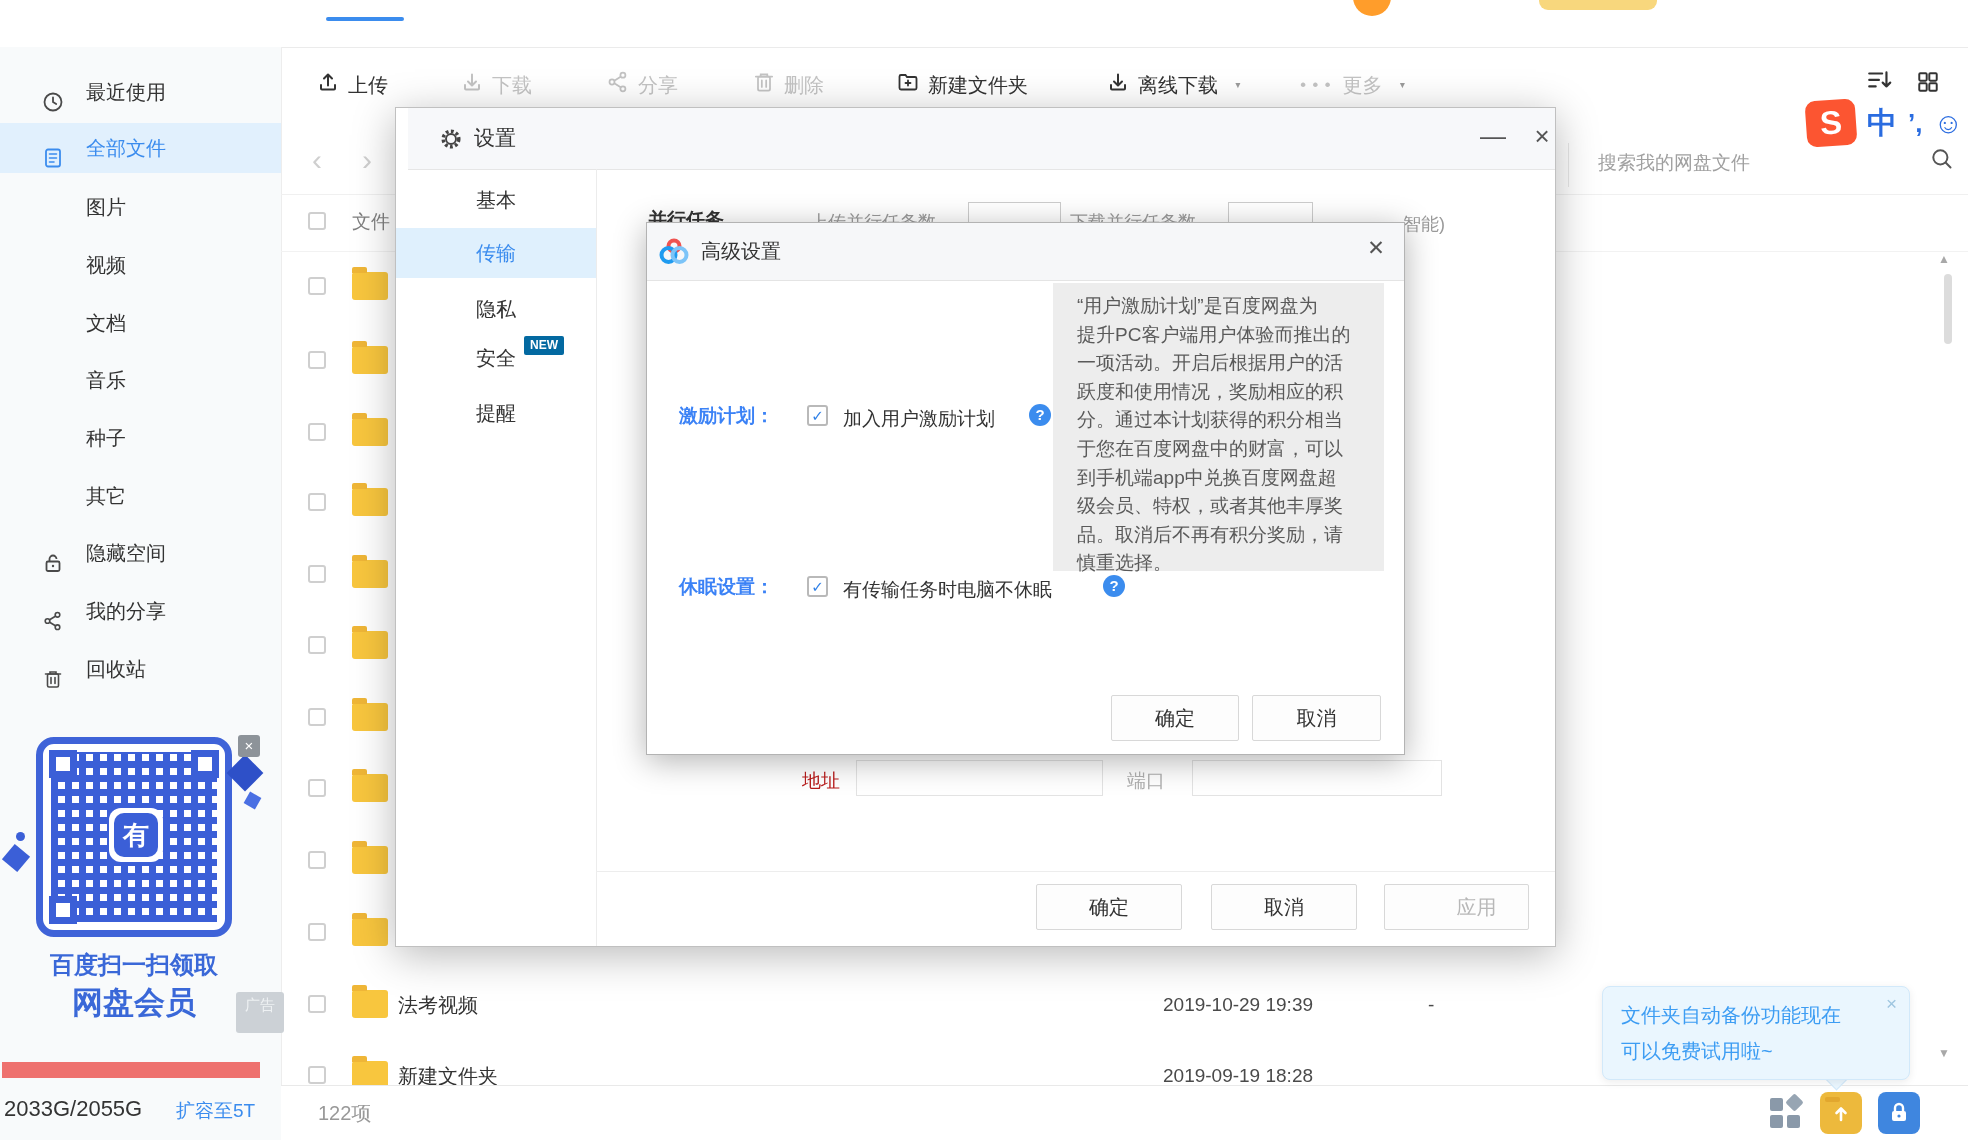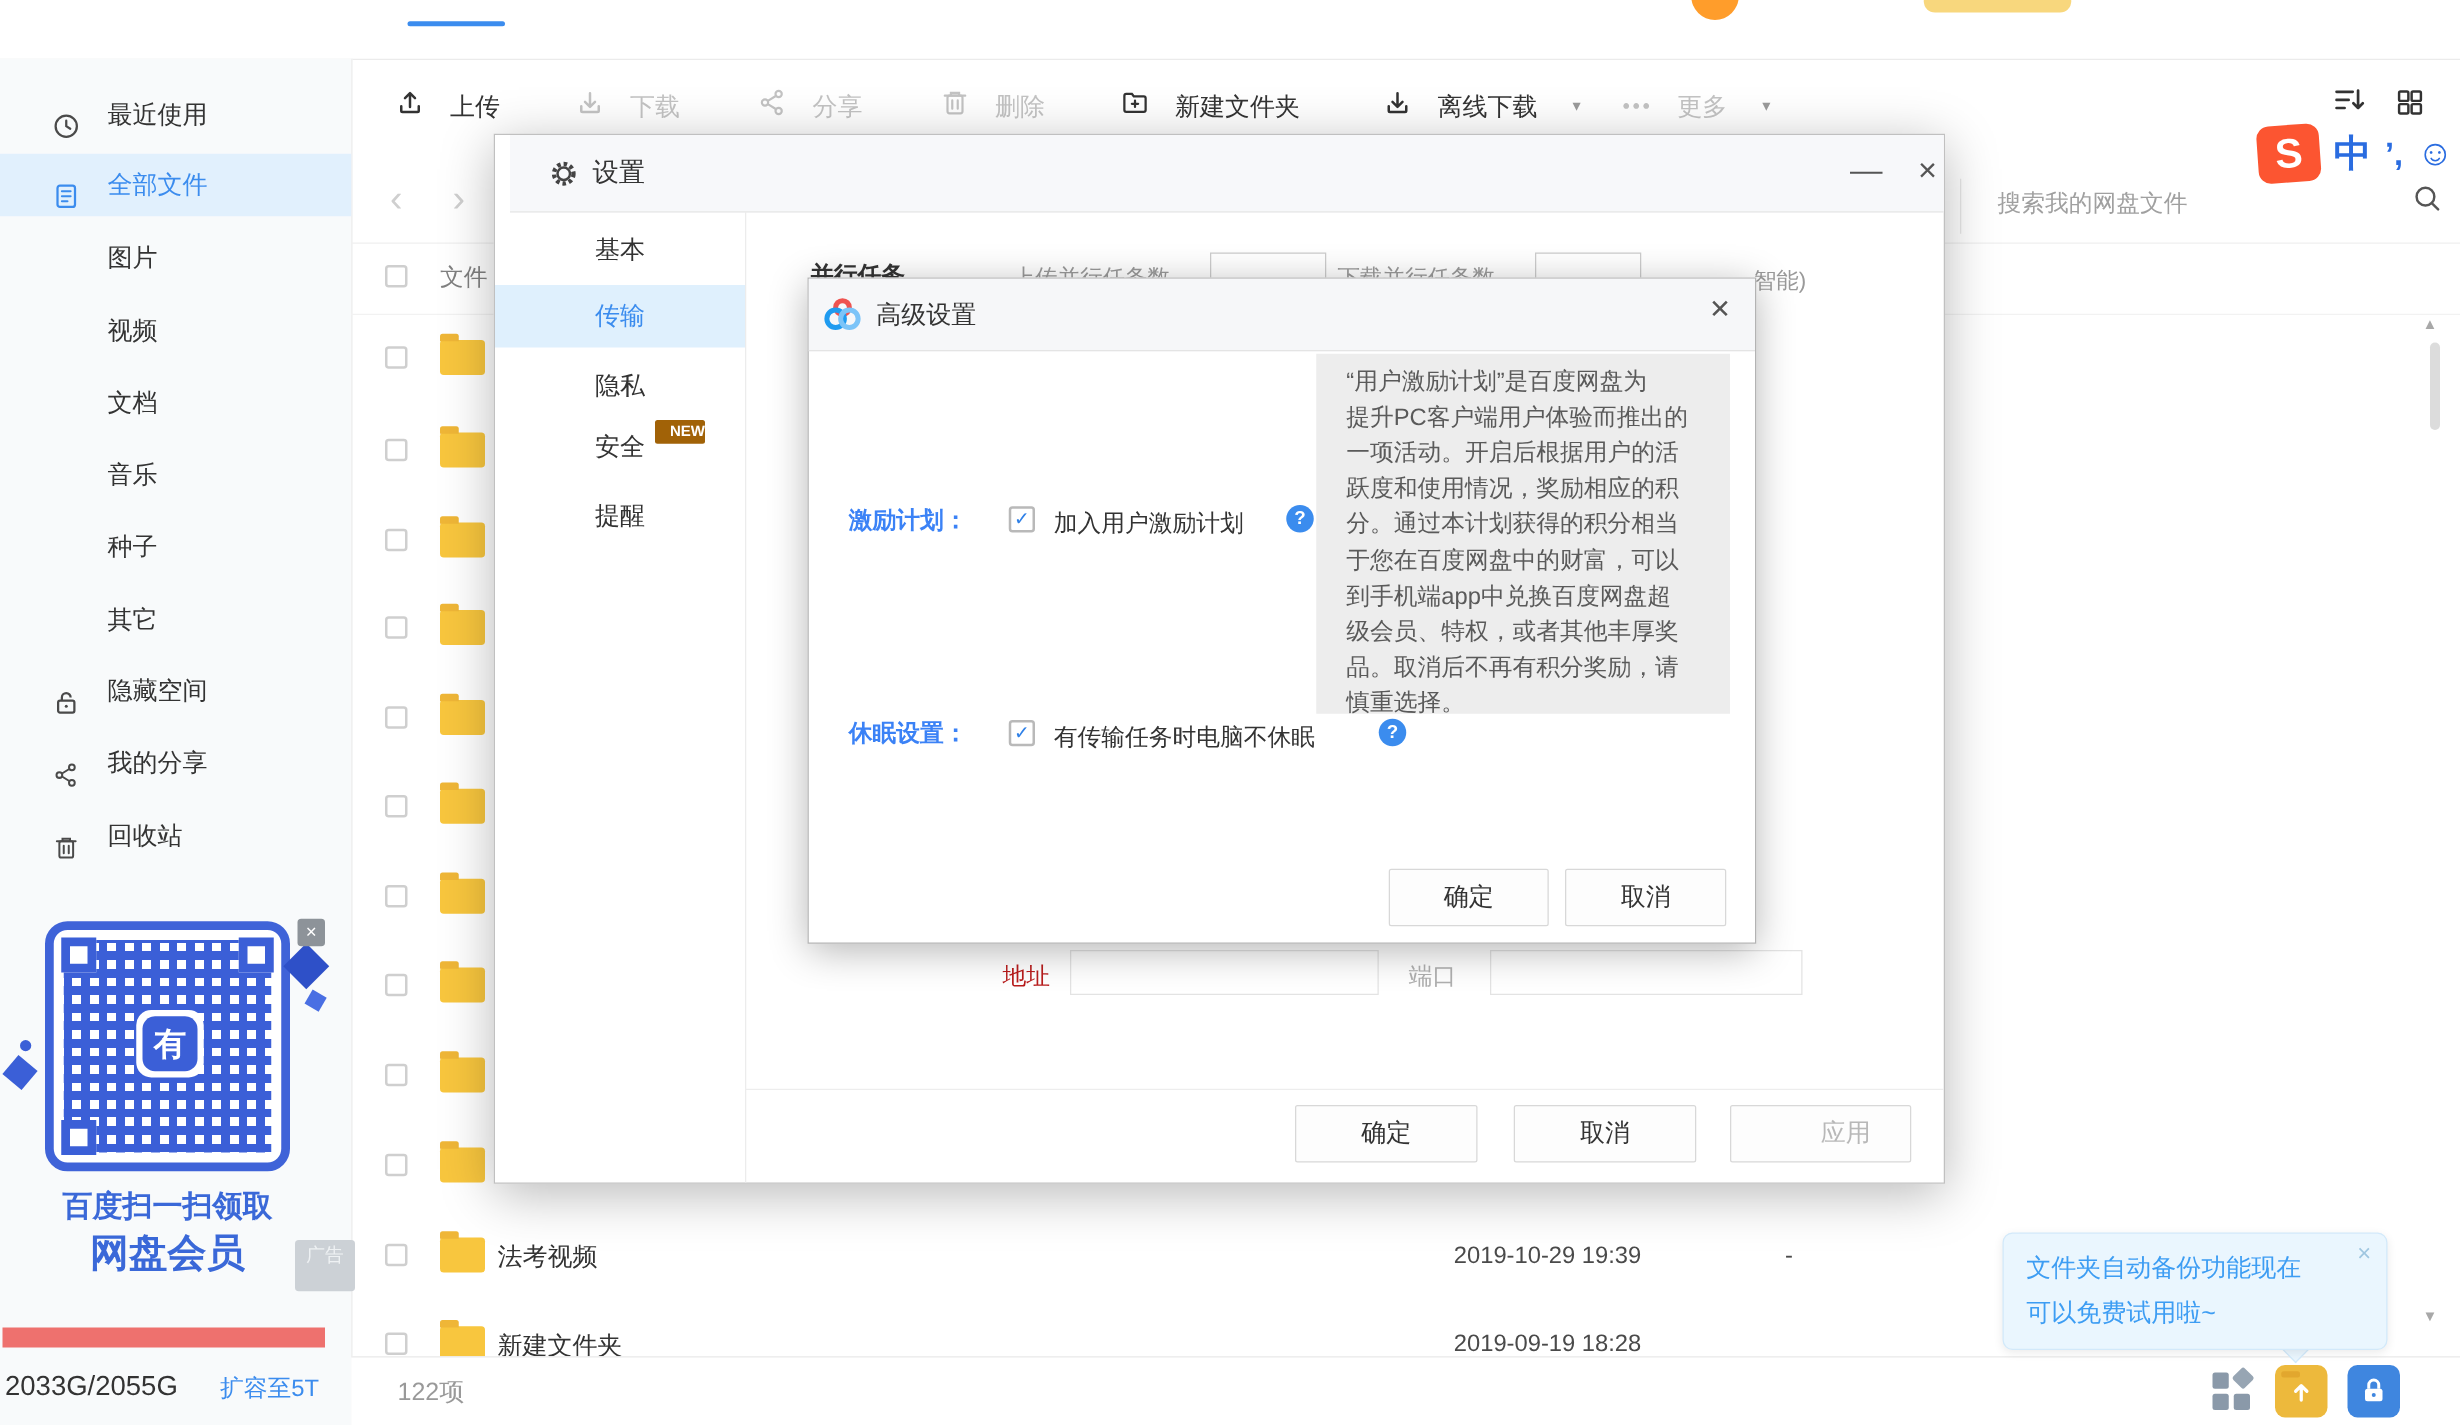--- a/index.html
+++ b/index.html
@@ -31,21 +31,21 @@
   #promo-close{left:238px;top:735px;width:22px;height:22px;background:#8d9399;color:#fff;border-radius:3px;
     text-align:center;line-height:22px;font-size:15px;cursor:pointer;}
   #promo-line1{left:36px;top:949px;width:196px;text-align:center;font-size:24px;font-weight:bold;color:#3a68d8;}
   #promo-line2{left:36px;top:982px;width:196px;text-align:center;font-size:31px;font-weight:bold;color:#3a68d8;}
   #ad-badge{left:236px;top:992px;width:48px;height:41px;background:#ccd1d6;color:#eef1f3;font-size:15px;
     text-align:center;line-height:25px;border-radius:3px;}
   #storage-bar{left:2px;top:1062px;width:258px;height:16px;background:#ee716e;}
   #storage-usage{left:4px;top:1096px;font-size:22px;color:#333;}
   #storage-upgrade{left:176px;top:1098px;font-size:19px;color:#3b8cee;cursor:pointer;}
   
-  .tb{position:absolute;top:70px;height:30px;display:flex;align-items:center;gap:20px;font-size:20px;cursor:pointer;}
+  .tb{position:absolute;top:70px;height:30px;display:flex;align-items:center;gap:8px;font-size:20px;cursor:pointer;font-family:Liberation Mono, monospace;}
   .tb.dis{color:#c3c3c3;}
   .tb.en{color:#333;}
   .caret{font-size:13px;color:#9b9b9b;margin-left:8px;}
   .dots{font-size:17px;letter-spacing:2px;}
   
   .navarrow{position:absolute;top:143px;font-size:30px;color:#cfcfcf;cursor:pointer;}
   #hline1{left:281px;top:194px;width:1687px;height:1px;background:#f0f0f0;}
   #hline2{left:281px;top:251px;width:1687px;height:1px;background:#f2f2f2;}
   #search-divider{left:1568px;top:143px;width:1px;height:44px;background:#e8e8e8;}
   #search-placeholder{left:1598px;top:150px;font-size:19px;color:#a0a0a0;}
@@ -75,22 +75,22 @@
   .scr{position:absolute;left:1938px;font-size:12px;color:#a8a8a8;cursor:pointer;}
   #scroll-thumb{left:1944px;top:274px;width:8px;height:70px;border-radius:4px;background:#dcdcdc;}
   
   #settings-dialog{left:395px;top:107px;width:1161px;height:840px;background:#fff;border:1px solid #c0c0c0;
     box-shadow:0 8px 40px rgba(0,0,0,.28);z-index:10;box-sizing:border-box;}
   #sd-titlebar{position:absolute;left:12px;top:0;right:0;height:61px;background:#f7f8fa;border-bottom:1px solid #e6e6e6;}
   .winbtn{position:absolute;top:8px;width:44px;height:40px;text-align:center;line-height:40px;color:#555;cursor:pointer;}
   #sd-tab-divider{position:absolute;left:200px;top:61px;bottom:0;width:1px;background:#ececec;}
   .tab{position:absolute;left:0;width:200px;height:50px;line-height:50px;text-align:center;font-size:20px;color:#333;cursor:pointer;}
   .tab.sel{background:#dff0fd;color:#3b8cee;}
-  #new-badge{position:absolute;left:128px;top:228px;width:40px;height:19px;background:#a16207;color:#fff;font-size:12px;
-    font-weight:bold;text-align:right;line-height:19px;border-radius:2px;}
+  #new-badge{position:absolute;left:128px;top:228px;width:40px;height:19px;background:#0369a1;color:#fff;font-size:12px;
+    font-weight:bold;text-align:center;line-height:19px;border-radius:2px;}
   .frag{position:absolute;font-size:18px;color:#9a9a9a;}
   .fragb{position:absolute;font-size:19px;font-weight:bold;color:#333;}
   .frag-input{position:absolute;height:34px;border:1px solid #ccc;background:#fff;box-sizing:border-box;}
   .frag-input2{position:absolute;height:36px;border:1px solid #e3e3e3;background:#fff;box-sizing:border-box;}
   #sd-sep{position:absolute;left:200px;right:0;top:763px;height:1px;background:#ededed;}
   .btn{position:absolute;height:46px;border:1px solid #d8d8d8;background:#fdfdfd;border-radius:2px;font-size:20px;
     color:#333;text-align:center;line-height:44px;box-sizing:border-box;cursor:pointer;}
   .btn.disabled{color:#b8b8b8;padding-left:40px;}
   #adv-dialog{left:646px;top:222px;width:759px;height:533px;background:#fff;border:1px solid #b3b3b3;
     box-shadow:0 6px 30px rgba(0,0,0,.3);z-index:20;box-sizing:border-box;}

